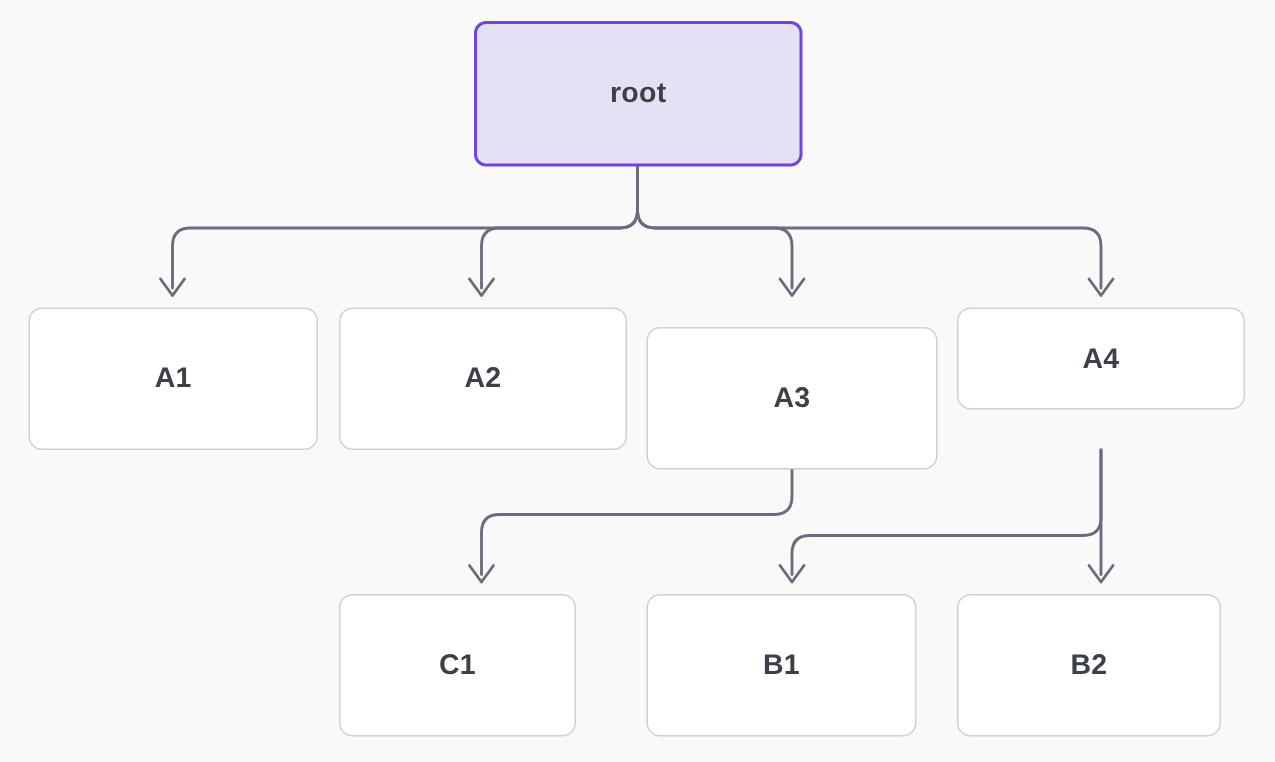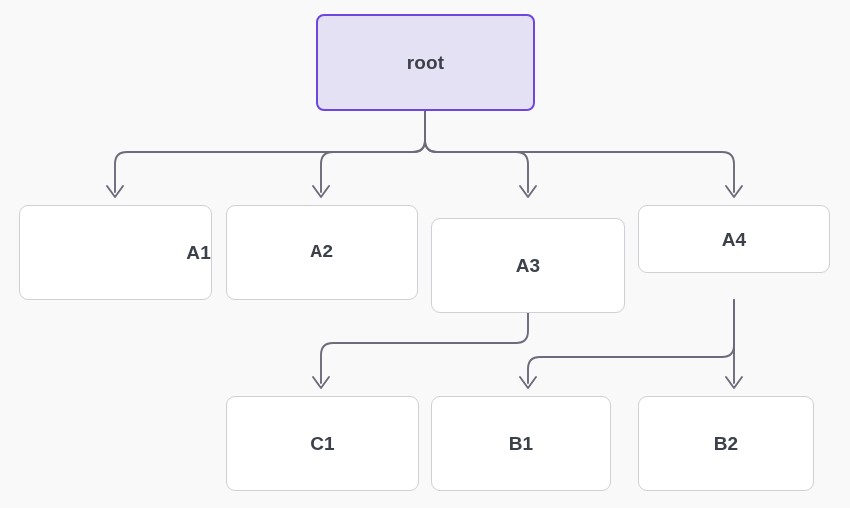--- a/index.html
+++ b/index.html
@@ -82,37 +82,37 @@
       <path d="M 734 300 L 734 383"></path>
       <path d="M 726 377 L 734 388 L 742 377"></path>
 
     </g>
   </svg>
 
   <div class="node root-node" style="left:316px; top:14px; width:219px; height:97px;">
     <span class="node-label">root</span>
   </div>
 
-  <div class="node" style="left:19px; top:205px; width:193px; height:95px;justify-content:flex-end;">
+  <div class="node" style="left:19px; top:205px; width:193px; height:95px;">
     <span class="node-label">A1</span>
   </div>
 
-  <div class="node" style="left:226px; top:205px; width:192px; height:95px;font-family:Liberation Mono, monospace;">
+  <div class="node" style="left:226px; top:205px; width:192px; height:95px;">
     <span class="node-label">A2</span>
   </div>
 
   <div class="node" style="left:431px; top:218px; width:194px; height:95px;">
     <span class="node-label">A3</span>
   </div>
 
   <div class="node" style="left:638px; top:205px; width:192px; height:68px;">
     <span class="node-label">A4</span>
   </div>
 
-  <div class="node" style="left:226px; top:396px; width:193px; height:95px;">
+  <div class="node" style="left:226px; top:396px; width:158px; height:95px;">
     <span class="node-label">C1</span>
   </div>
 
   <div class="node" style="left:431px; top:396px; width:180px; height:95px;">
     <span class="node-label">B1</span>
   </div>
 
   <div class="node" style="left:638px; top:396px; width:176px; height:95px;">
     <span class="node-label">B2</span>
   </div>

